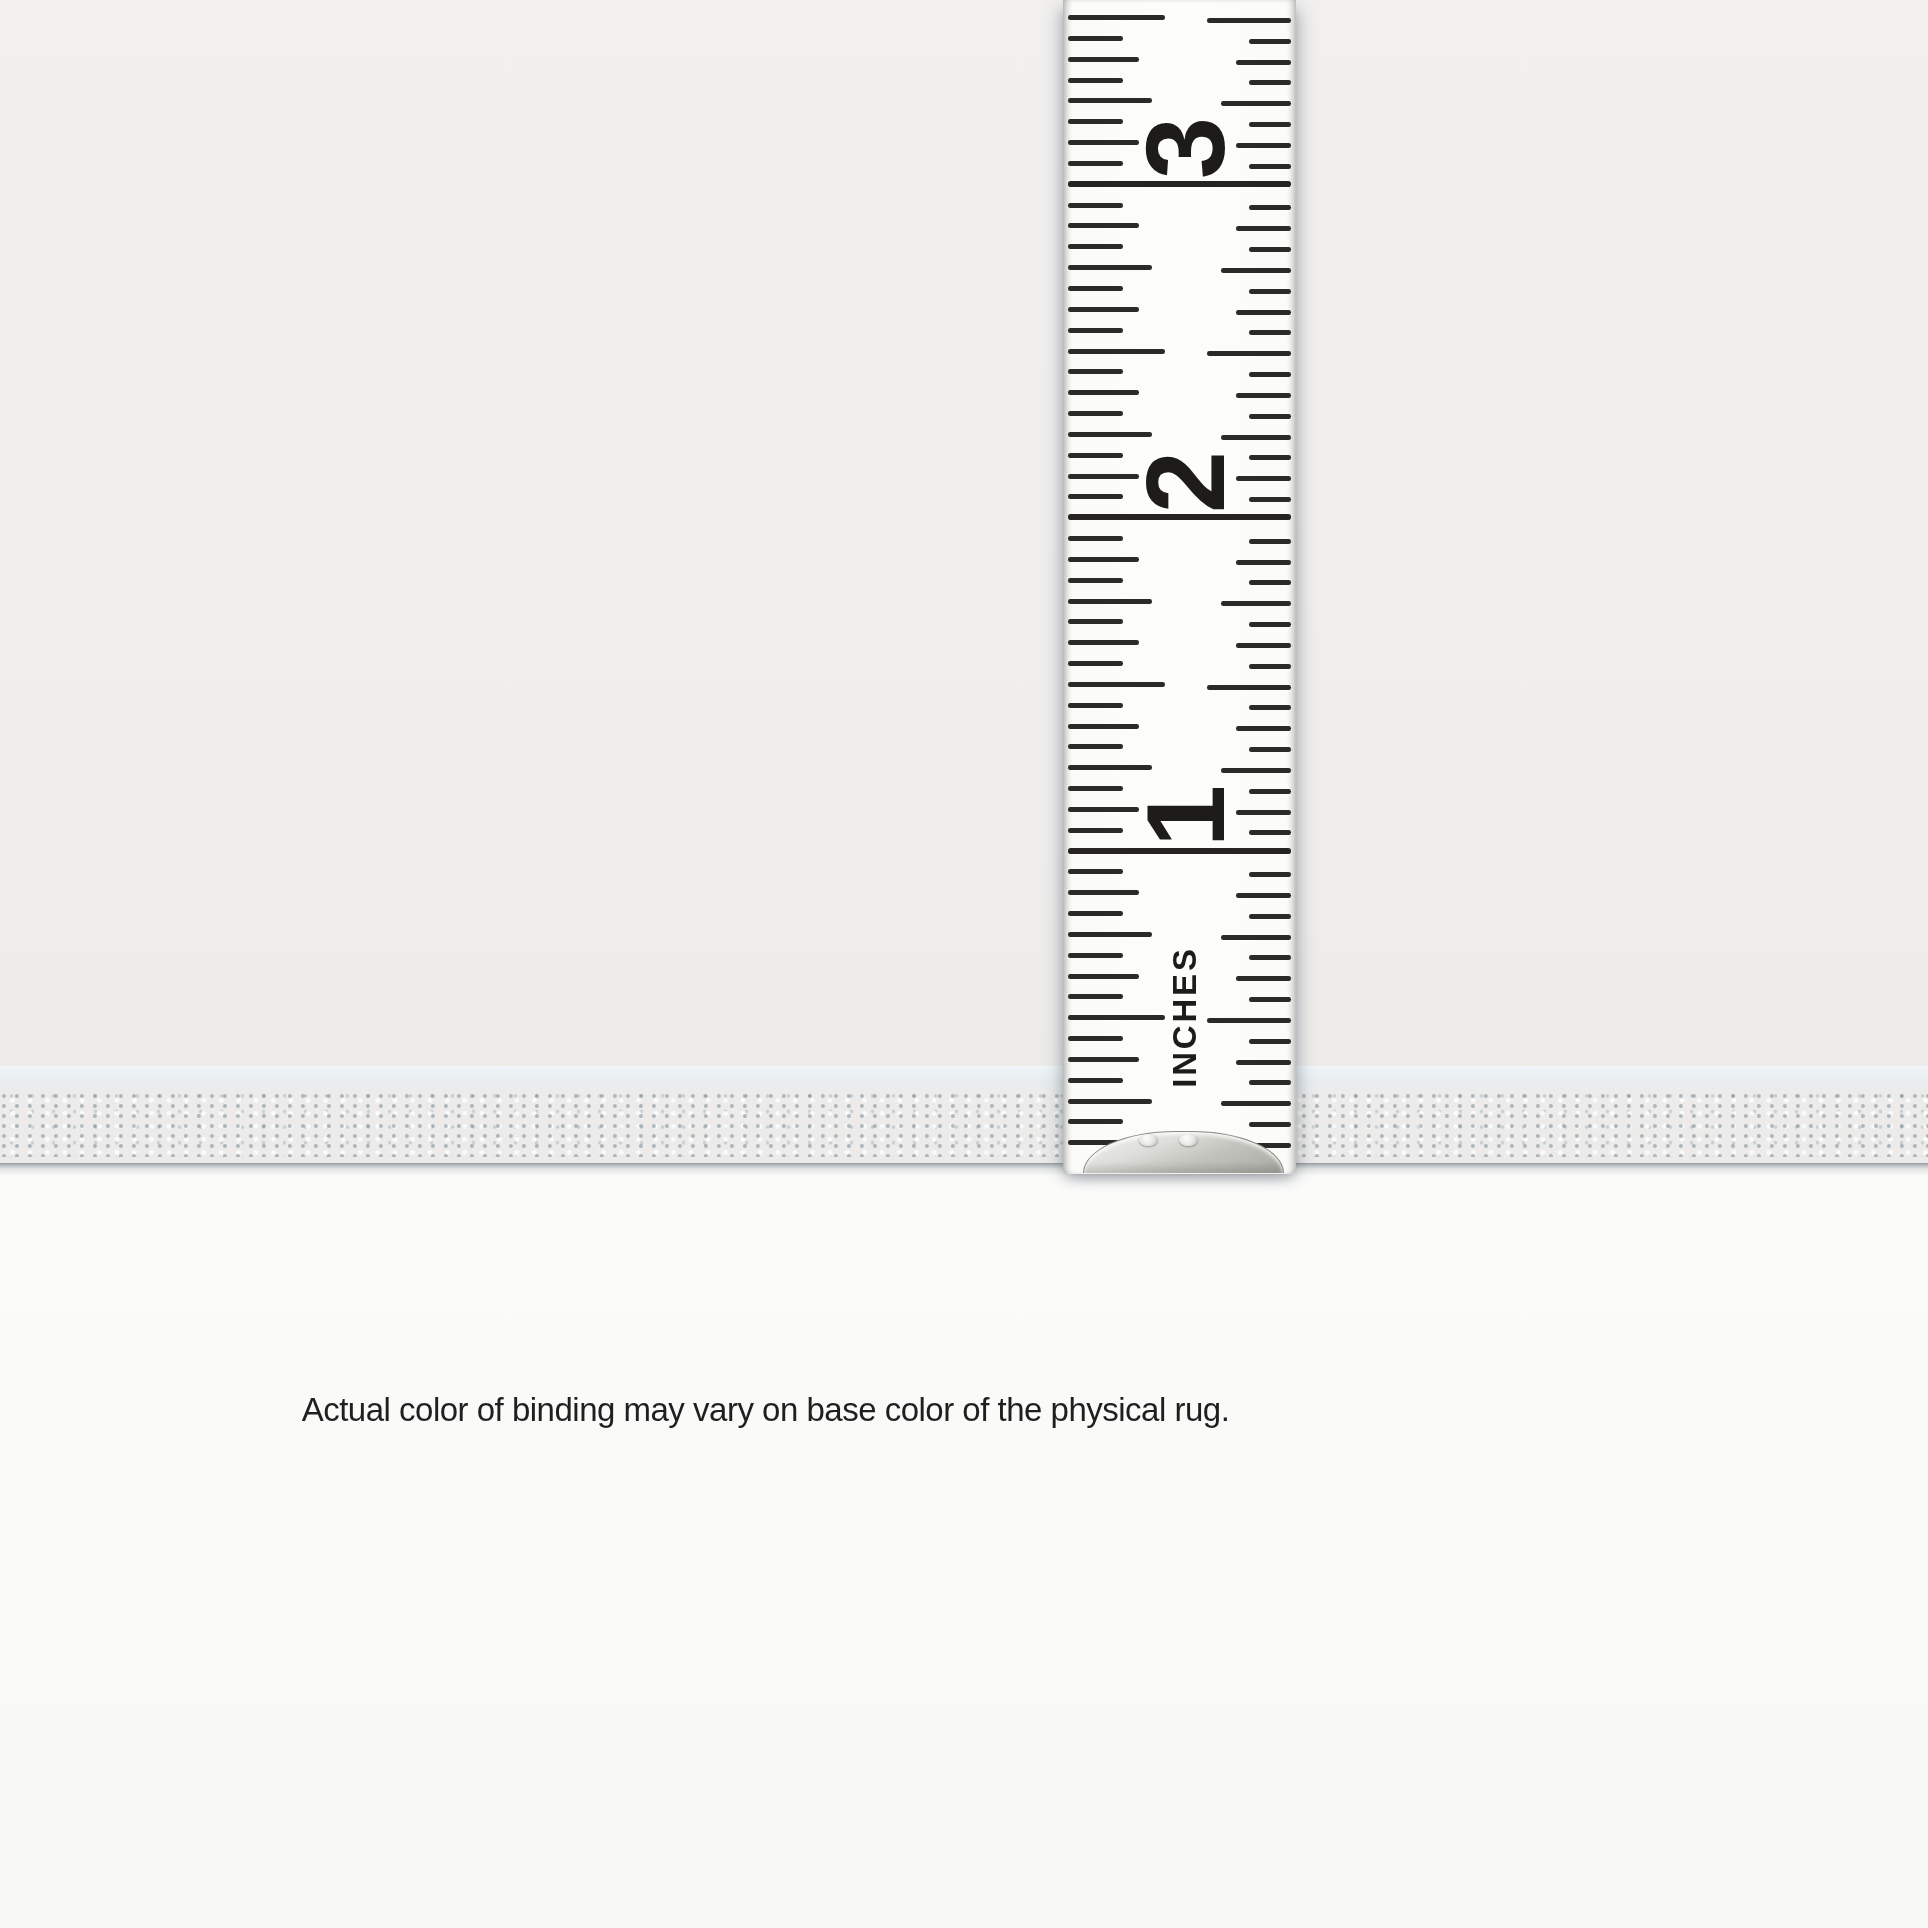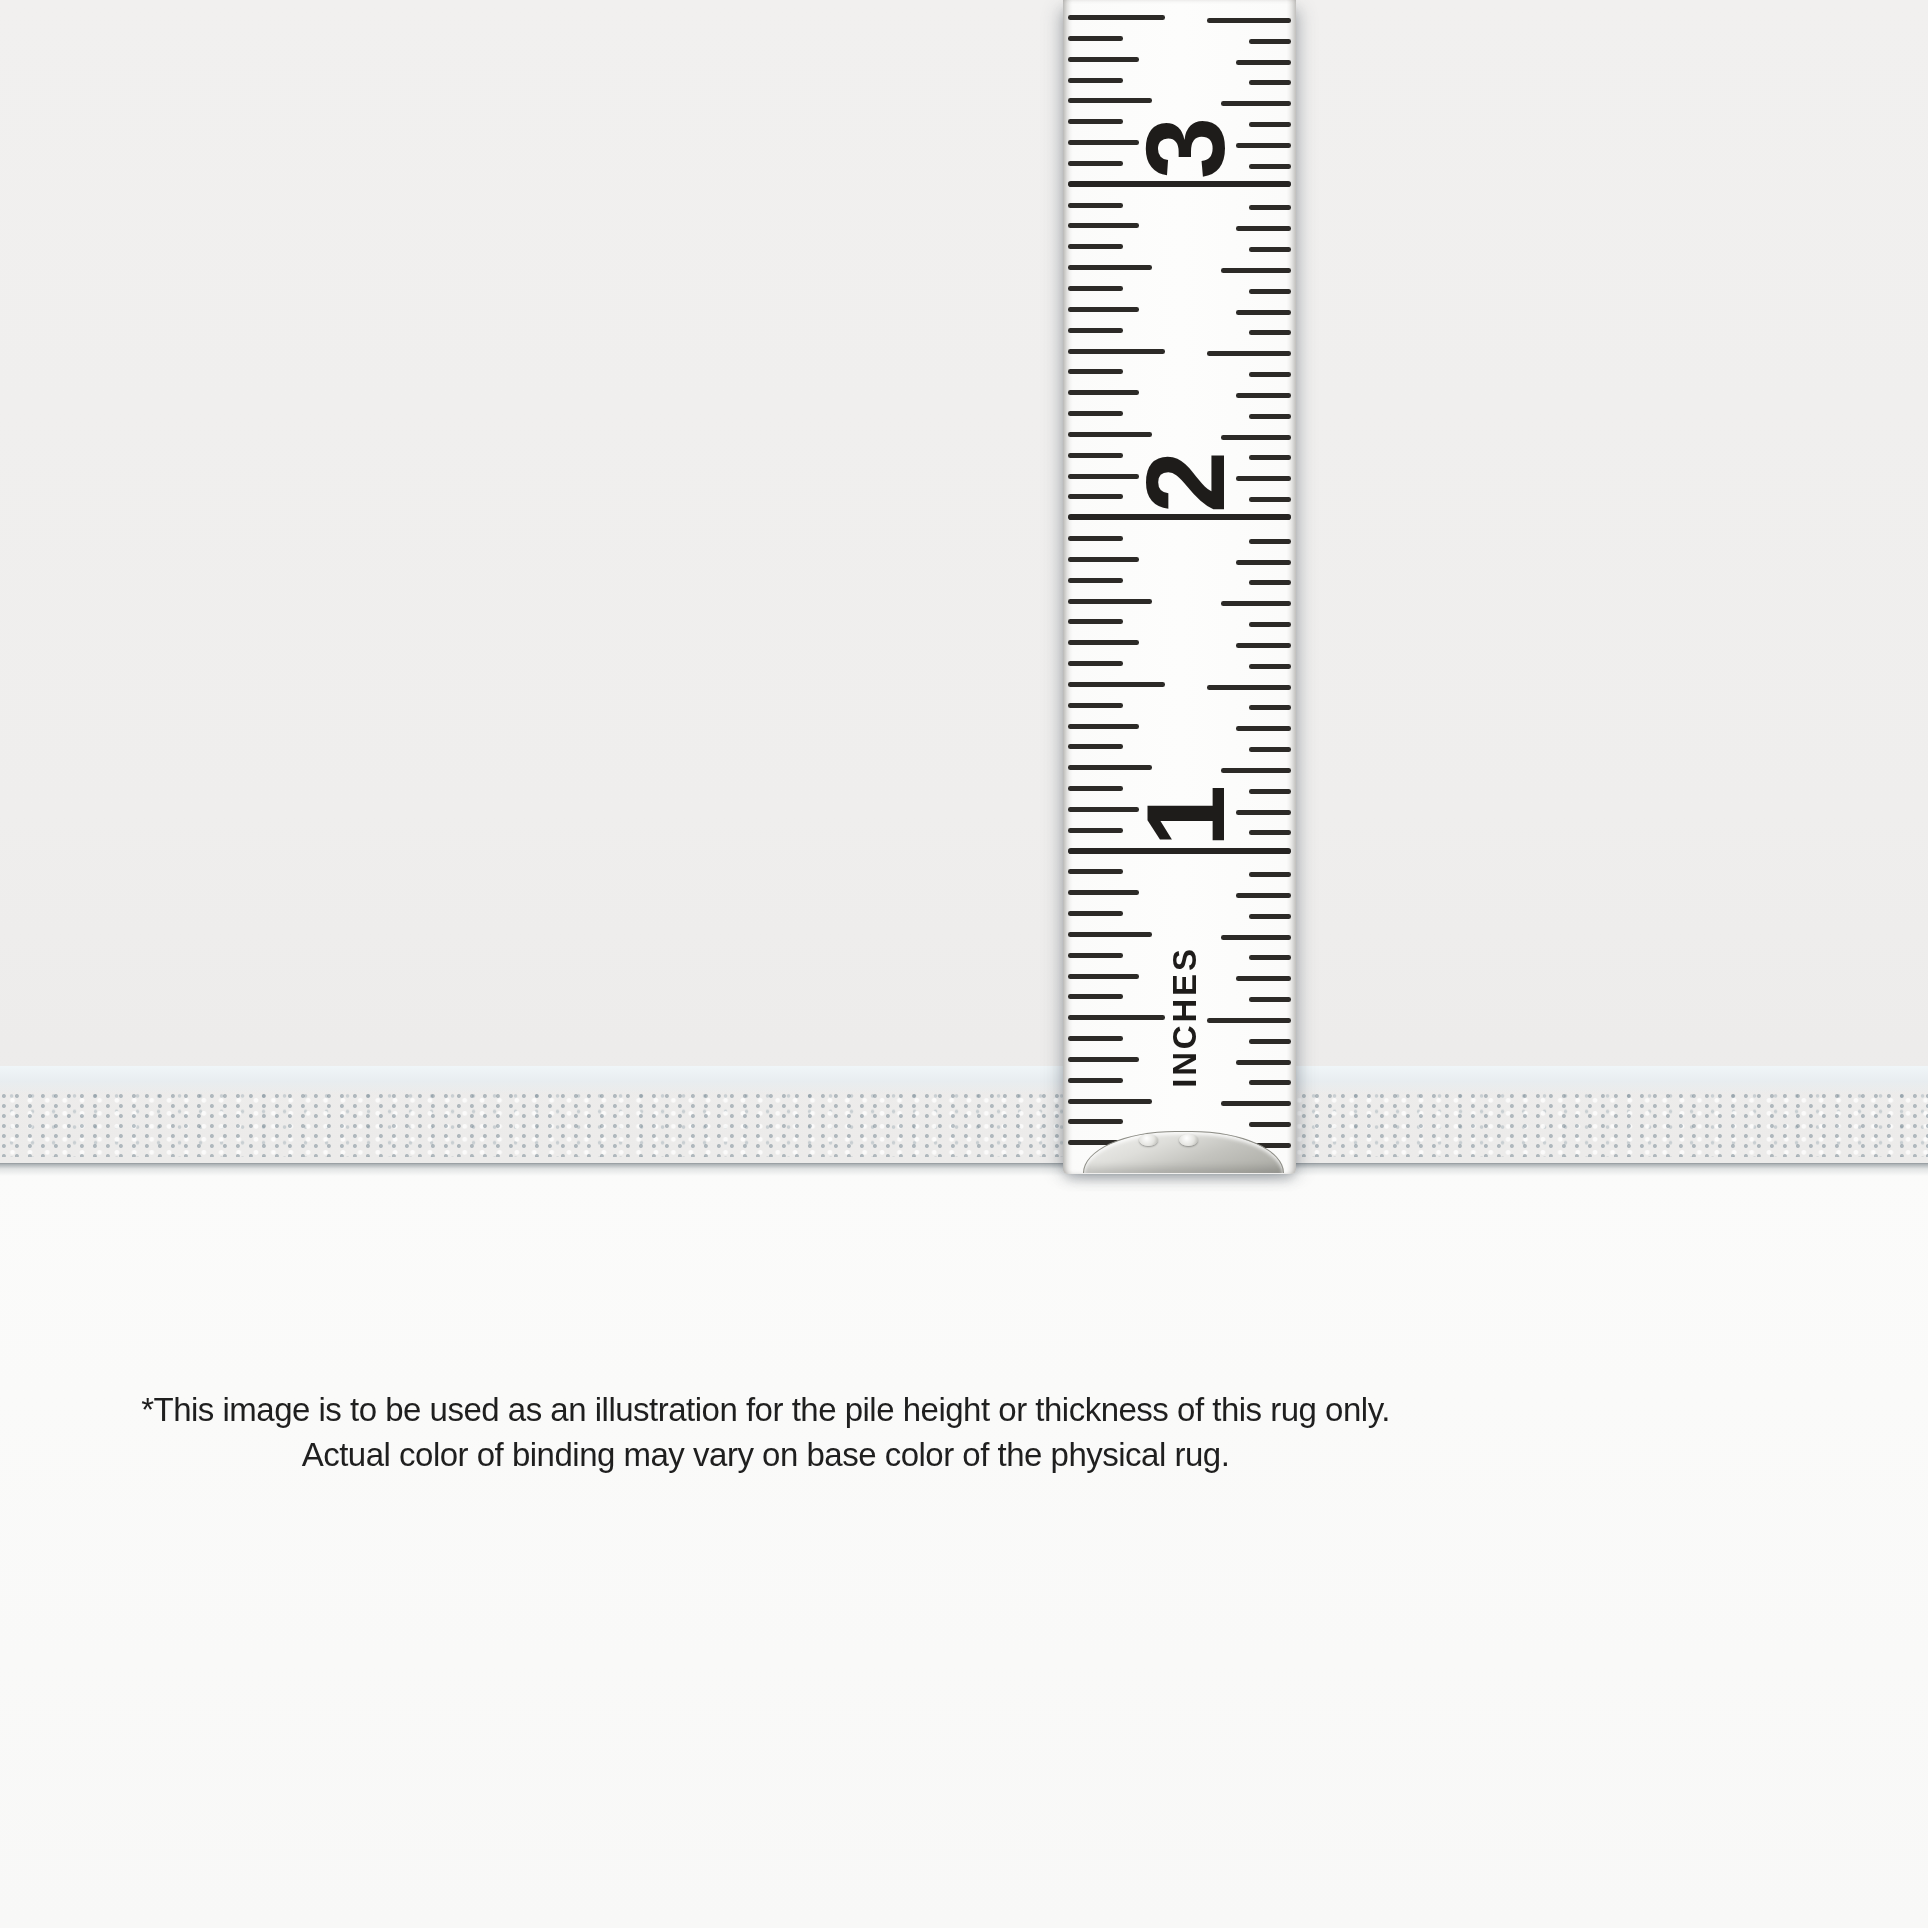--- a/index.html
+++ b/index.html
@@ -221,17 +221,16 @@
         <span>INCHES</span>
       </div>
 
     <div class="metal-tip">
       <div class="rivet r1"></div>
       <div class="rivet r2"></div>
     </div>
   </div>
 
   <div class="disclaimer">
-    <div>*This image is to be used as an illustration for the pile height or thickness of this rug only.</div>
     <div>Actual color of binding may vary on base color of the physical rug.</div>
   </div>
 </div>
 
 
 </body></html>

